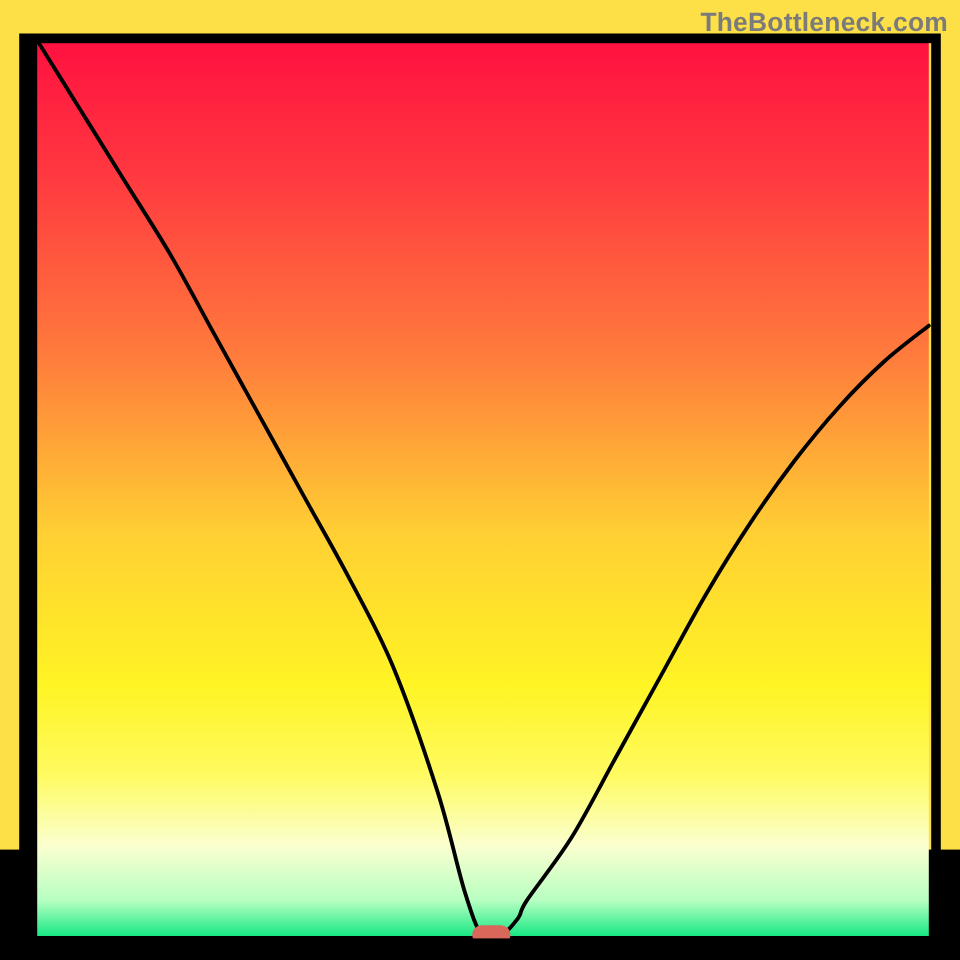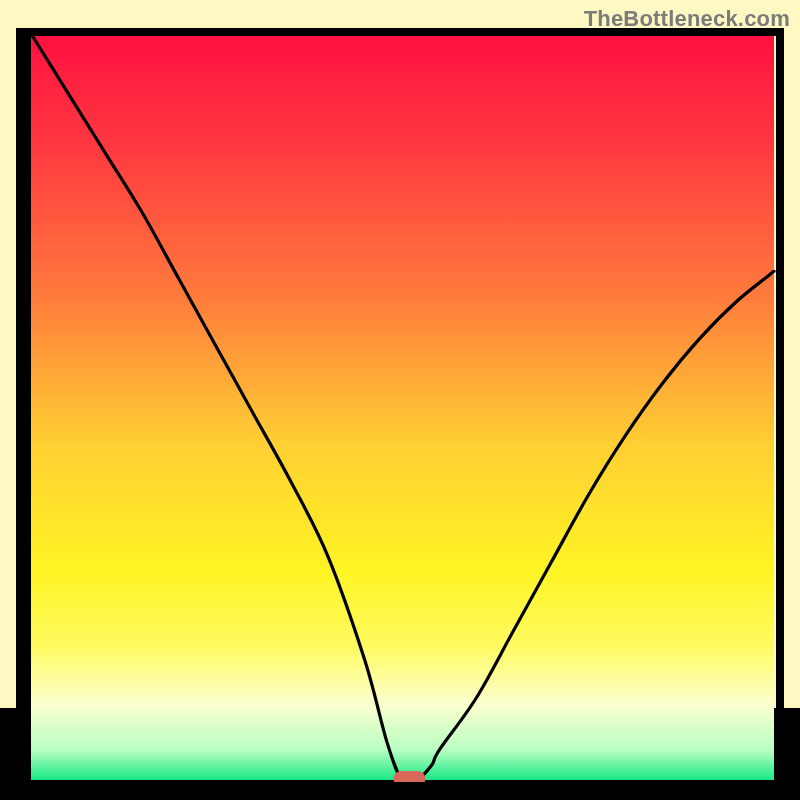--- a/index.html
+++ b/index.html
@@ -6,21 +6,21 @@
     margin: 0;
     padding: 0;
     width: 800px;
     height: 800px;
     background: #000;
   }
   .frame {
     position: relative;
     width: 800px;
     height: 708px;
-    background: #fef9c3;
+    background: #fde047;
   }
   .watermark {
     position: absolute;
     top: 6px;
     right: 10px;
     font-family: Arial, Helvetica, sans-serif;
     font-size: 22px;
     font-weight: 600;
     color: #7b7b7b;
     letter-spacing: 0.2px;

